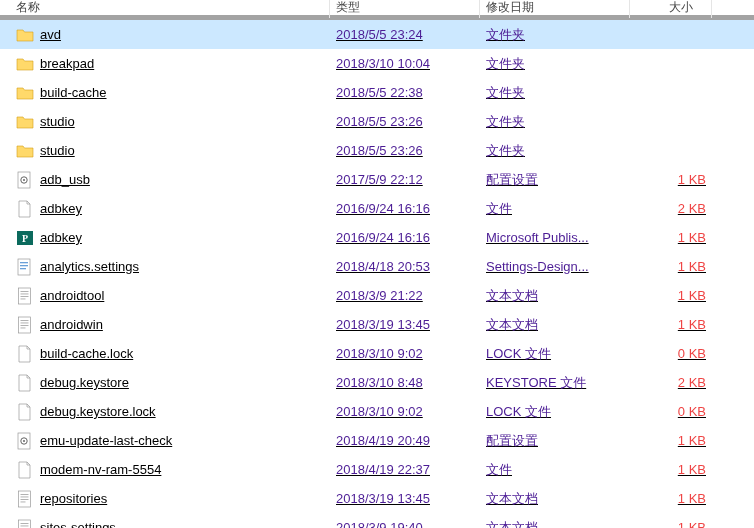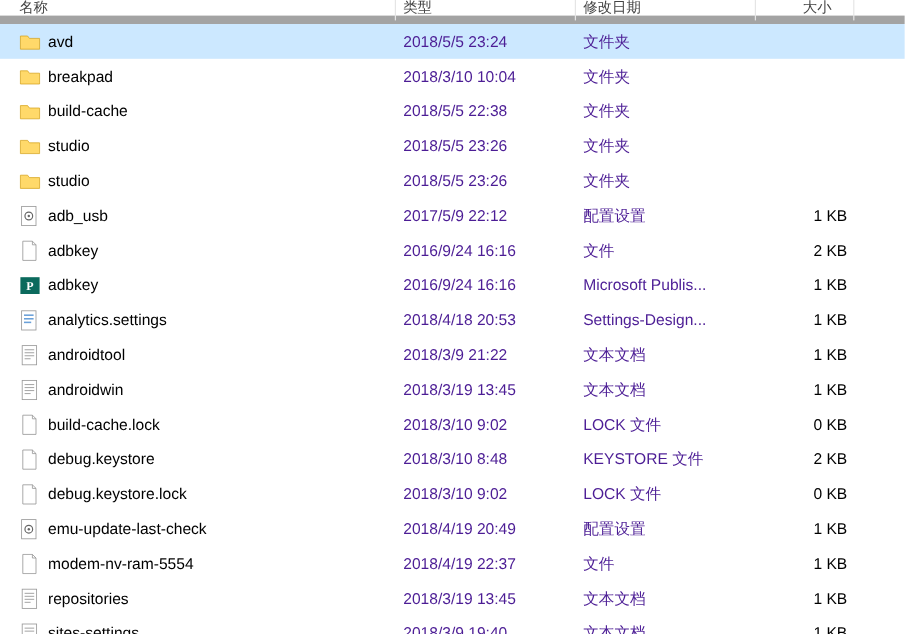--- a/index.html
+++ b/index.html
@@ -6,60 +6,61 @@
     body {
       font-family: "Microsoft YaHei", "Segoe UI", sans-serif;
       font-size: 13px;
       background: #ffffff;
       color: #000000;
       width: 754px;
     }
     .header-row {
       display: flex;
       height: 20px;
-      border-bottom: 7px solid #a3a3a3;
+      border-bottom: 5px solid #a3a3a3;
       background: #ffffff;
       align-items: center;
     }
     .header-cell {
       padding: 2px 6px;
       border-right: 1px solid #e5e5e5;
       color: #444;
       overflow: hidden;
       white-space: nowrap;
       font-size: 12px;
     }
     .col-name { width: 330px; padding-left: 16px; }
     .col-date { width: 150px; }
     .col-type { width: 150px; }
     .col-size { width: 82px; text-align: right; padding-right: 18px; }
     .file-row {
       display: flex;
       height: 29px;
       align-items: center;
       cursor: default;
+      text-decoration: underline;
     }
     .file-row.selected {
       background: #cce8ff;
     }
     .cell {
       padding: 0 6px;
       overflow: hidden;
       white-space: nowrap;
       text-overflow: ellipsis;
       color: #000;
     }
     .cell.col-name {
       display: flex;
       align-items: center;
       gap: 6px;
       padding-left: 16px;
     }
     .cell.col-date, .cell.col-type { color: #4c1d95; }
-    .cell.col-size { color: #000000; }
+    .cell.col-size { color: #ef4444; }
     .icon {
       width: 18px;
       height: 18px;
       flex-shrink: 0;
       display: inline-flex;
       align-items: center;
       justify-content: center;
     }
     .file-name-text {}
   </style>

